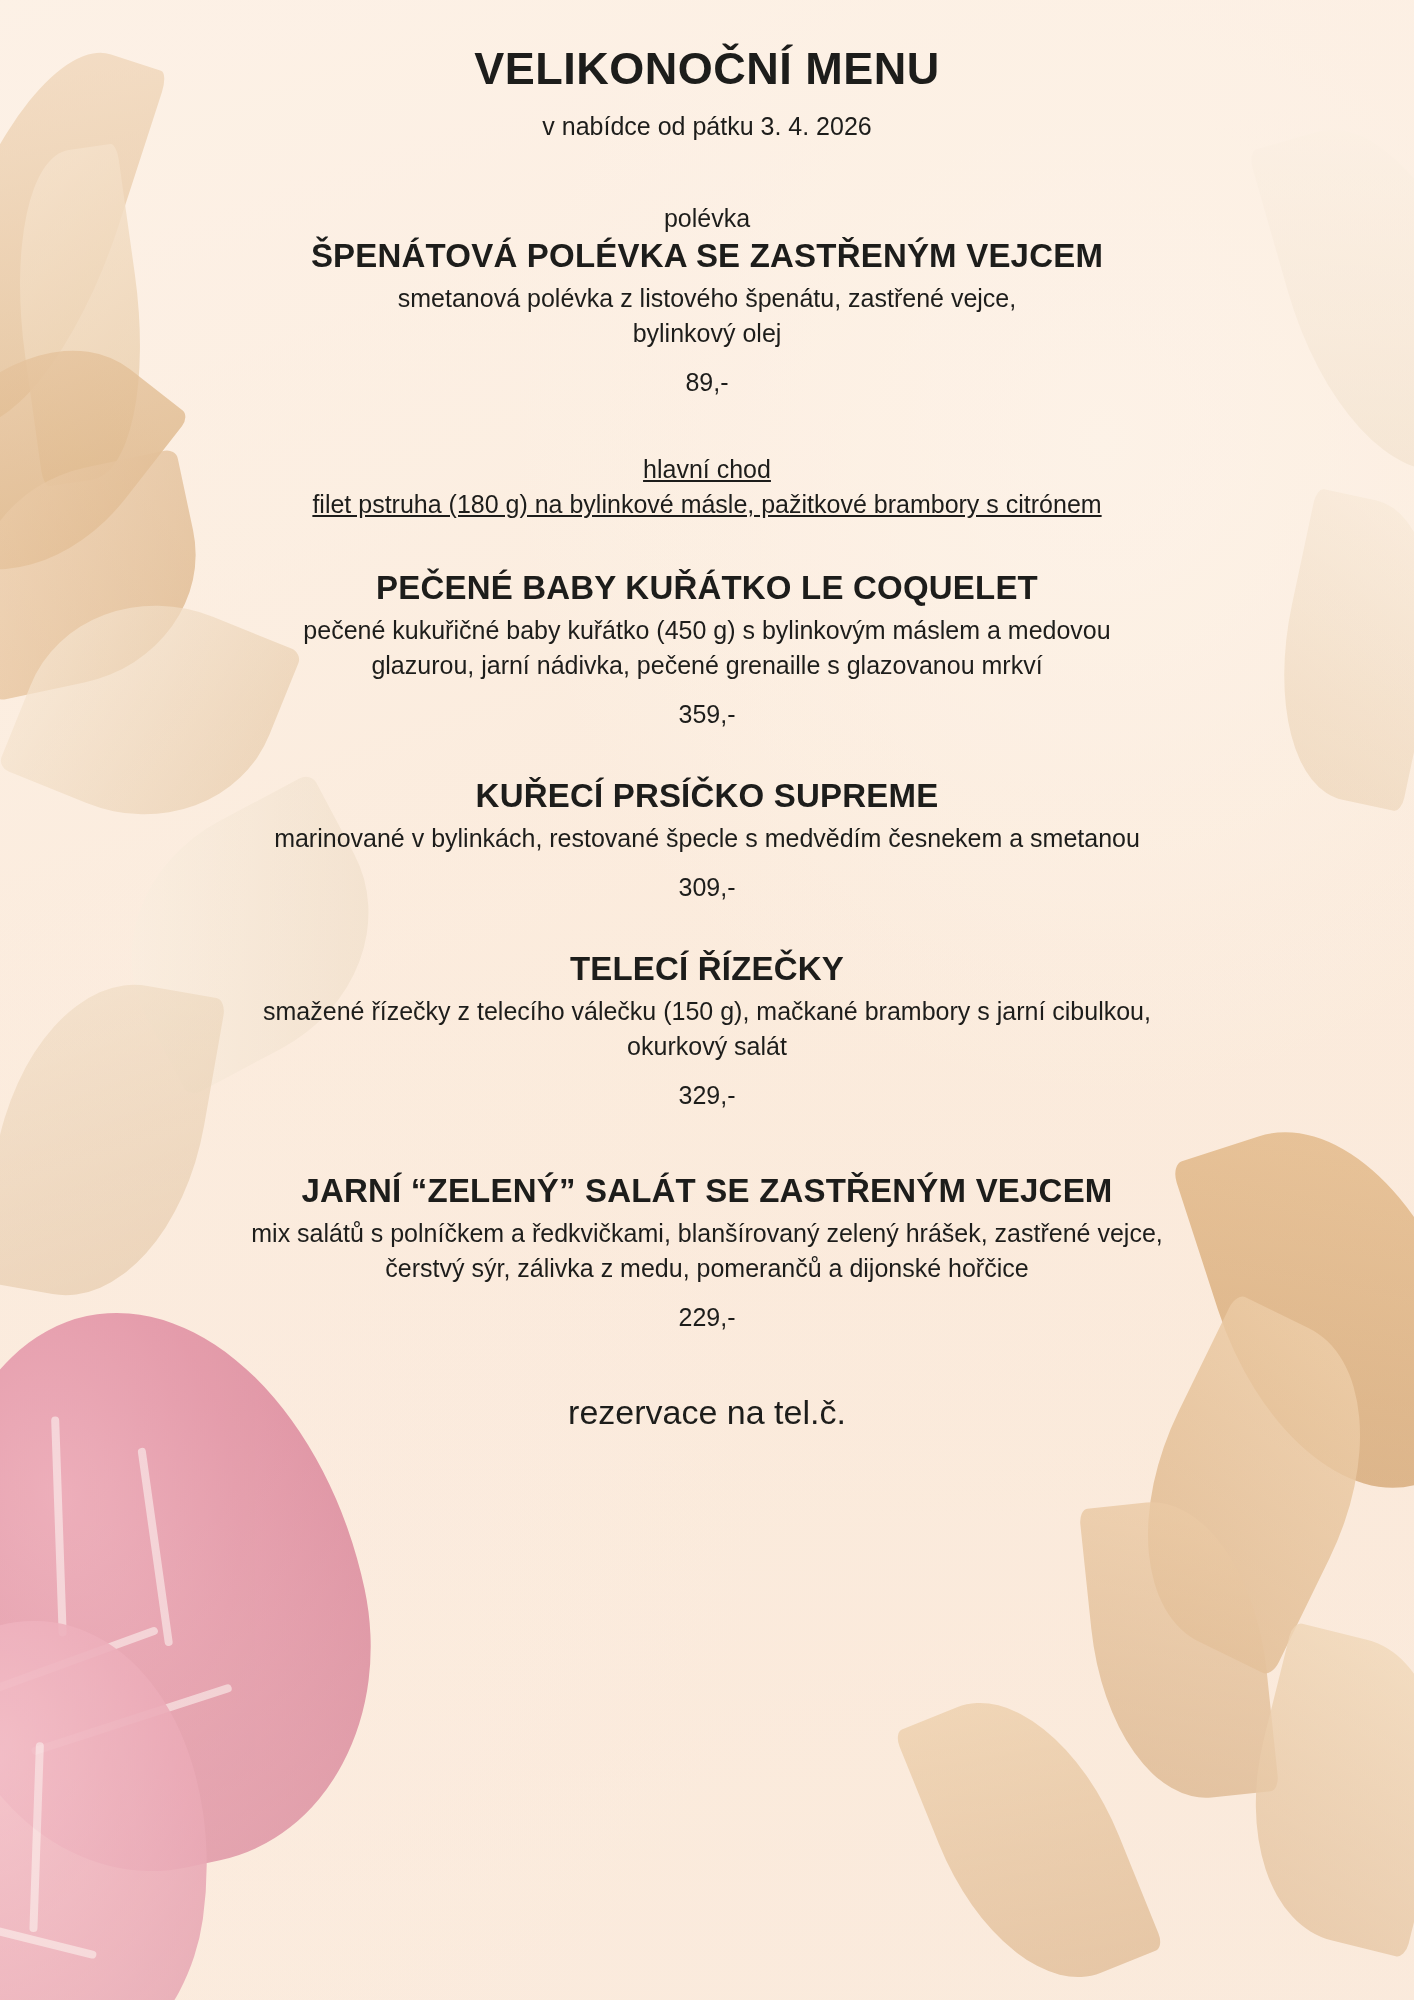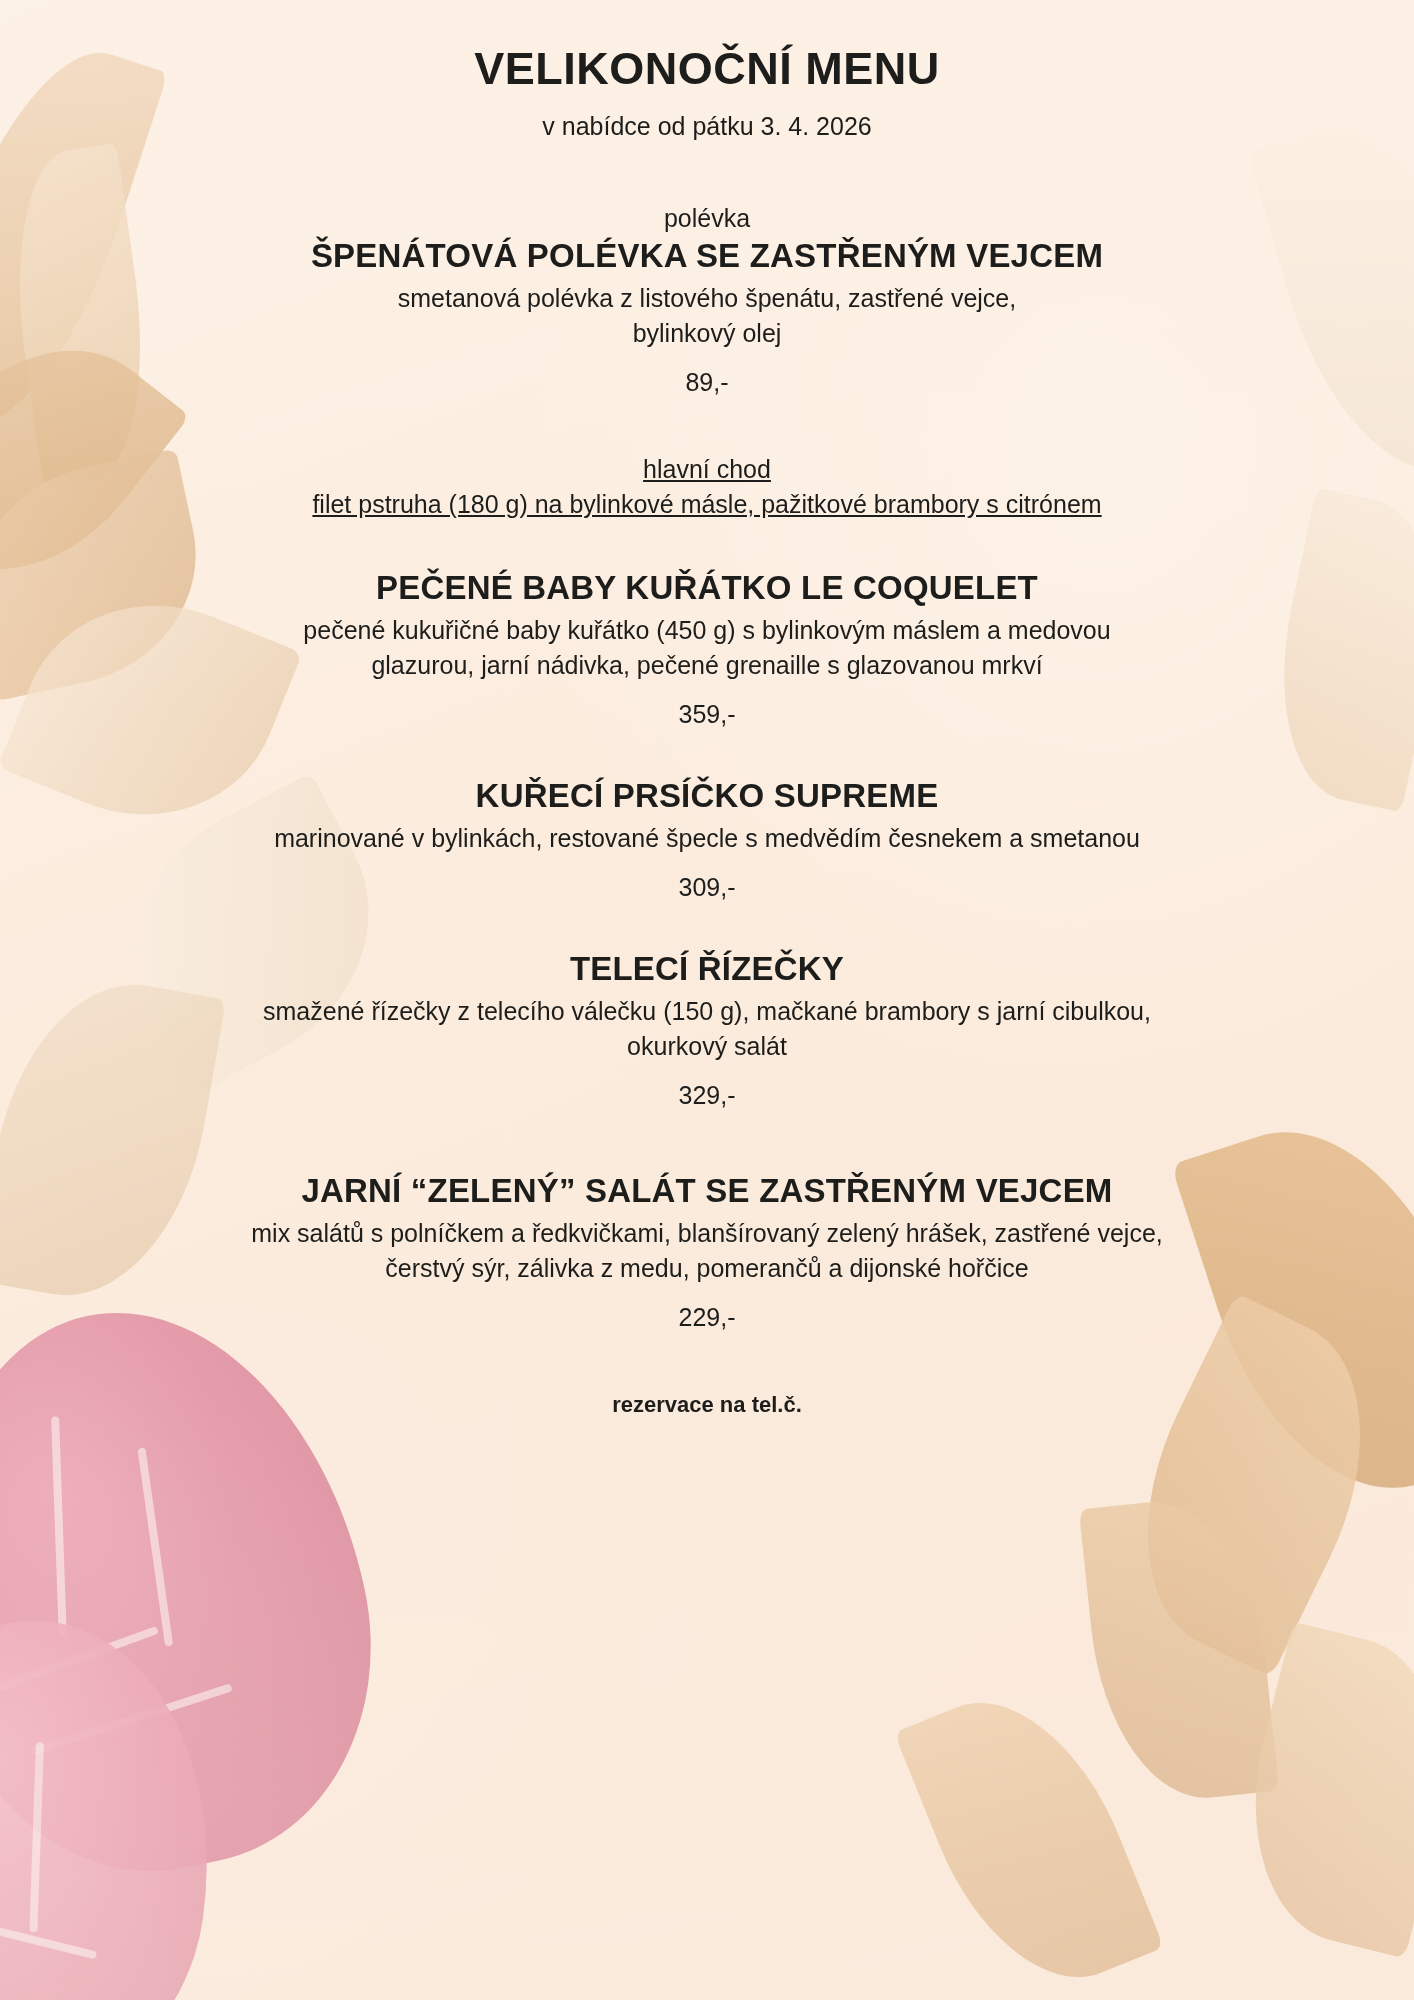--- a/index.html
+++ b/index.html
@@ -167,22 +167,22 @@
   }
 
   .block-soup { margin-top: 62px; }
   .block-main-label { margin-top: 58px; text-decoration: underline; }
   .block-dish { margin-top: 48px; }
   .block-salad { margin-top: 62px; }
   .block-dessert { margin-top: 62px; }
   .block-reservation { margin-top: 58px; }
 
   .reservation-line {
-    font-size: 22px;
-    font-weight: 700;
+    font-size: 34px;
+    font-weight: 400;
     line-height: 1.35;
     margin: 0;
   }
 </style>
 </head>
 <body>
 
 <div class="bg">
   <div class="bg-base"></div>
 

